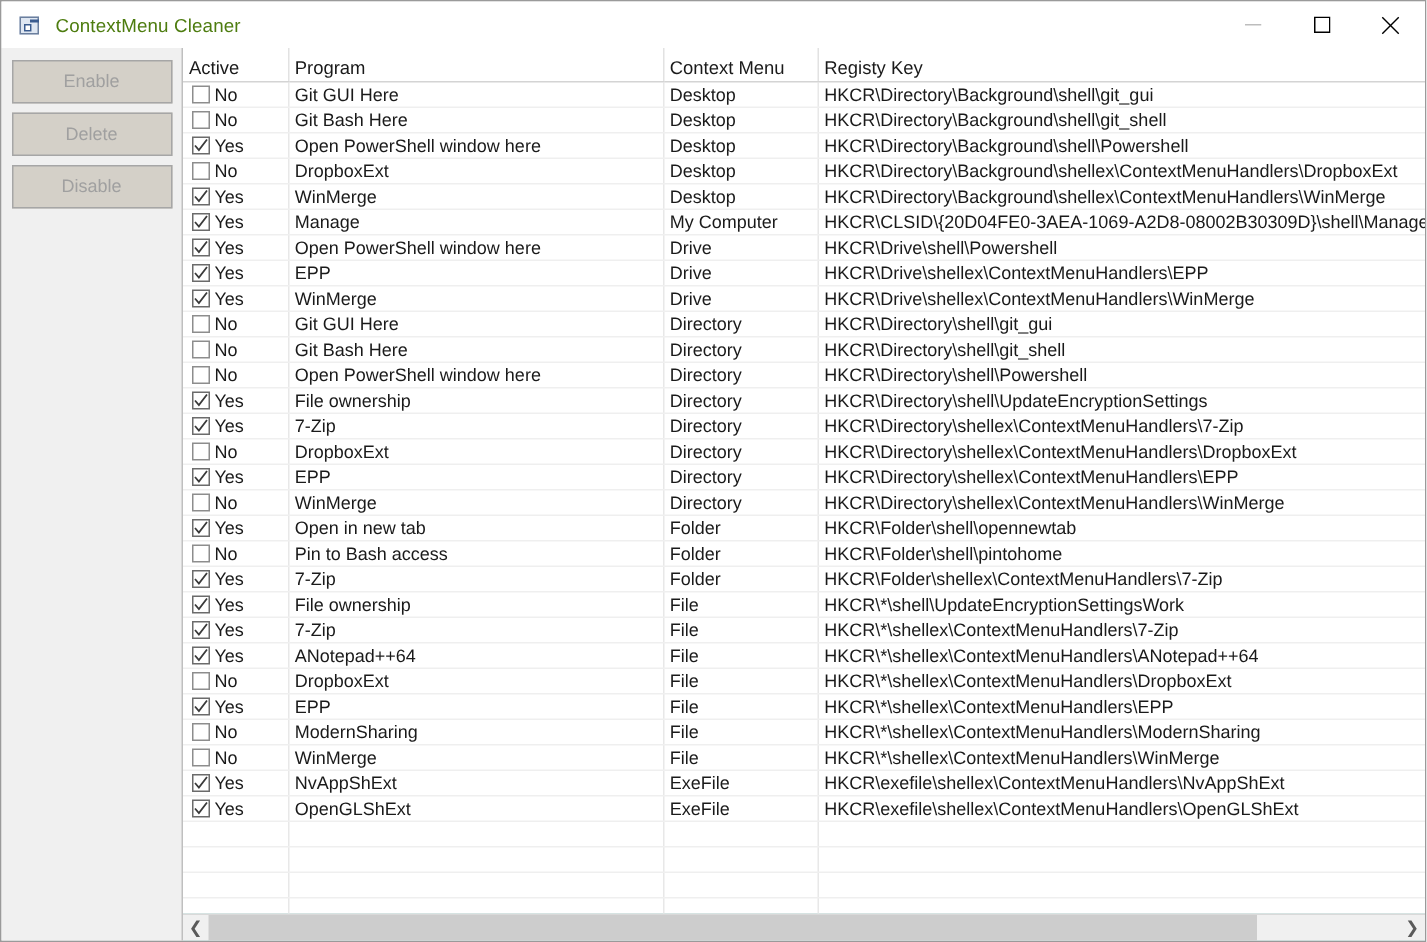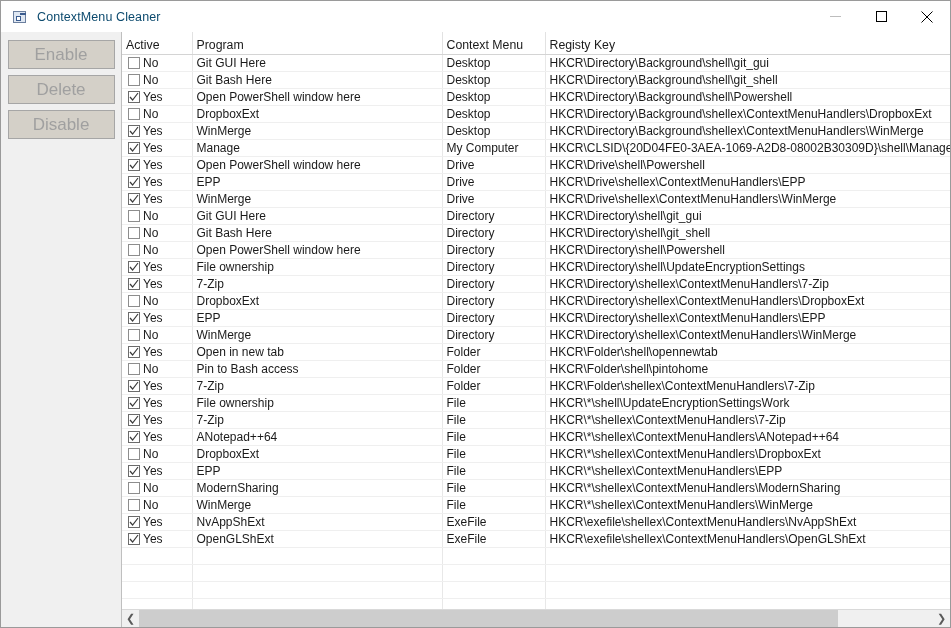--- a/index.html
+++ b/index.html
@@ -46,21 +46,21 @@
   }
   #app-icon .ic-sq {
     position: absolute; left: 4px; top: 7px;
     width: 5px; height: 5px;
     border: 1px solid #3b5c8f;
     background: #ffffff;
   }
   #title-text {
     margin-left: 9px;
     font-size: 12.5px;
-    color: #0c4a6e;
+    color: #4d7c0f;
     letter-spacing: .1px;
     white-space: nowrap;
   }
   #win-controls {
     margin-left: auto;
     display: flex;
     height: 31px;
   }
   .win-btn {
     width: 46px; height: 31px;
@@ -85,21 +85,21 @@
     padding-top: 8px;
   }
   .side-btn {
     display: block;
     width: 107px;
     height: 29px;
     margin: 0 auto 6px auto;
     background: #d4d0c8;
     border: 1px solid #a6a6a6;
     font-family: "Liberation Sans", sans-serif;
-    font-size: 17px;
+    font-size: 12px;
     color: #a0a0a0;
     text-align: center;
     line-height: 27px;
     white-space: nowrap;
     overflow: hidden;
   }
   .side-btn.enabled {
     color: #1a1a1a;
     background: #d6d2ca;
     border: 1px solid #6e6e6e;

